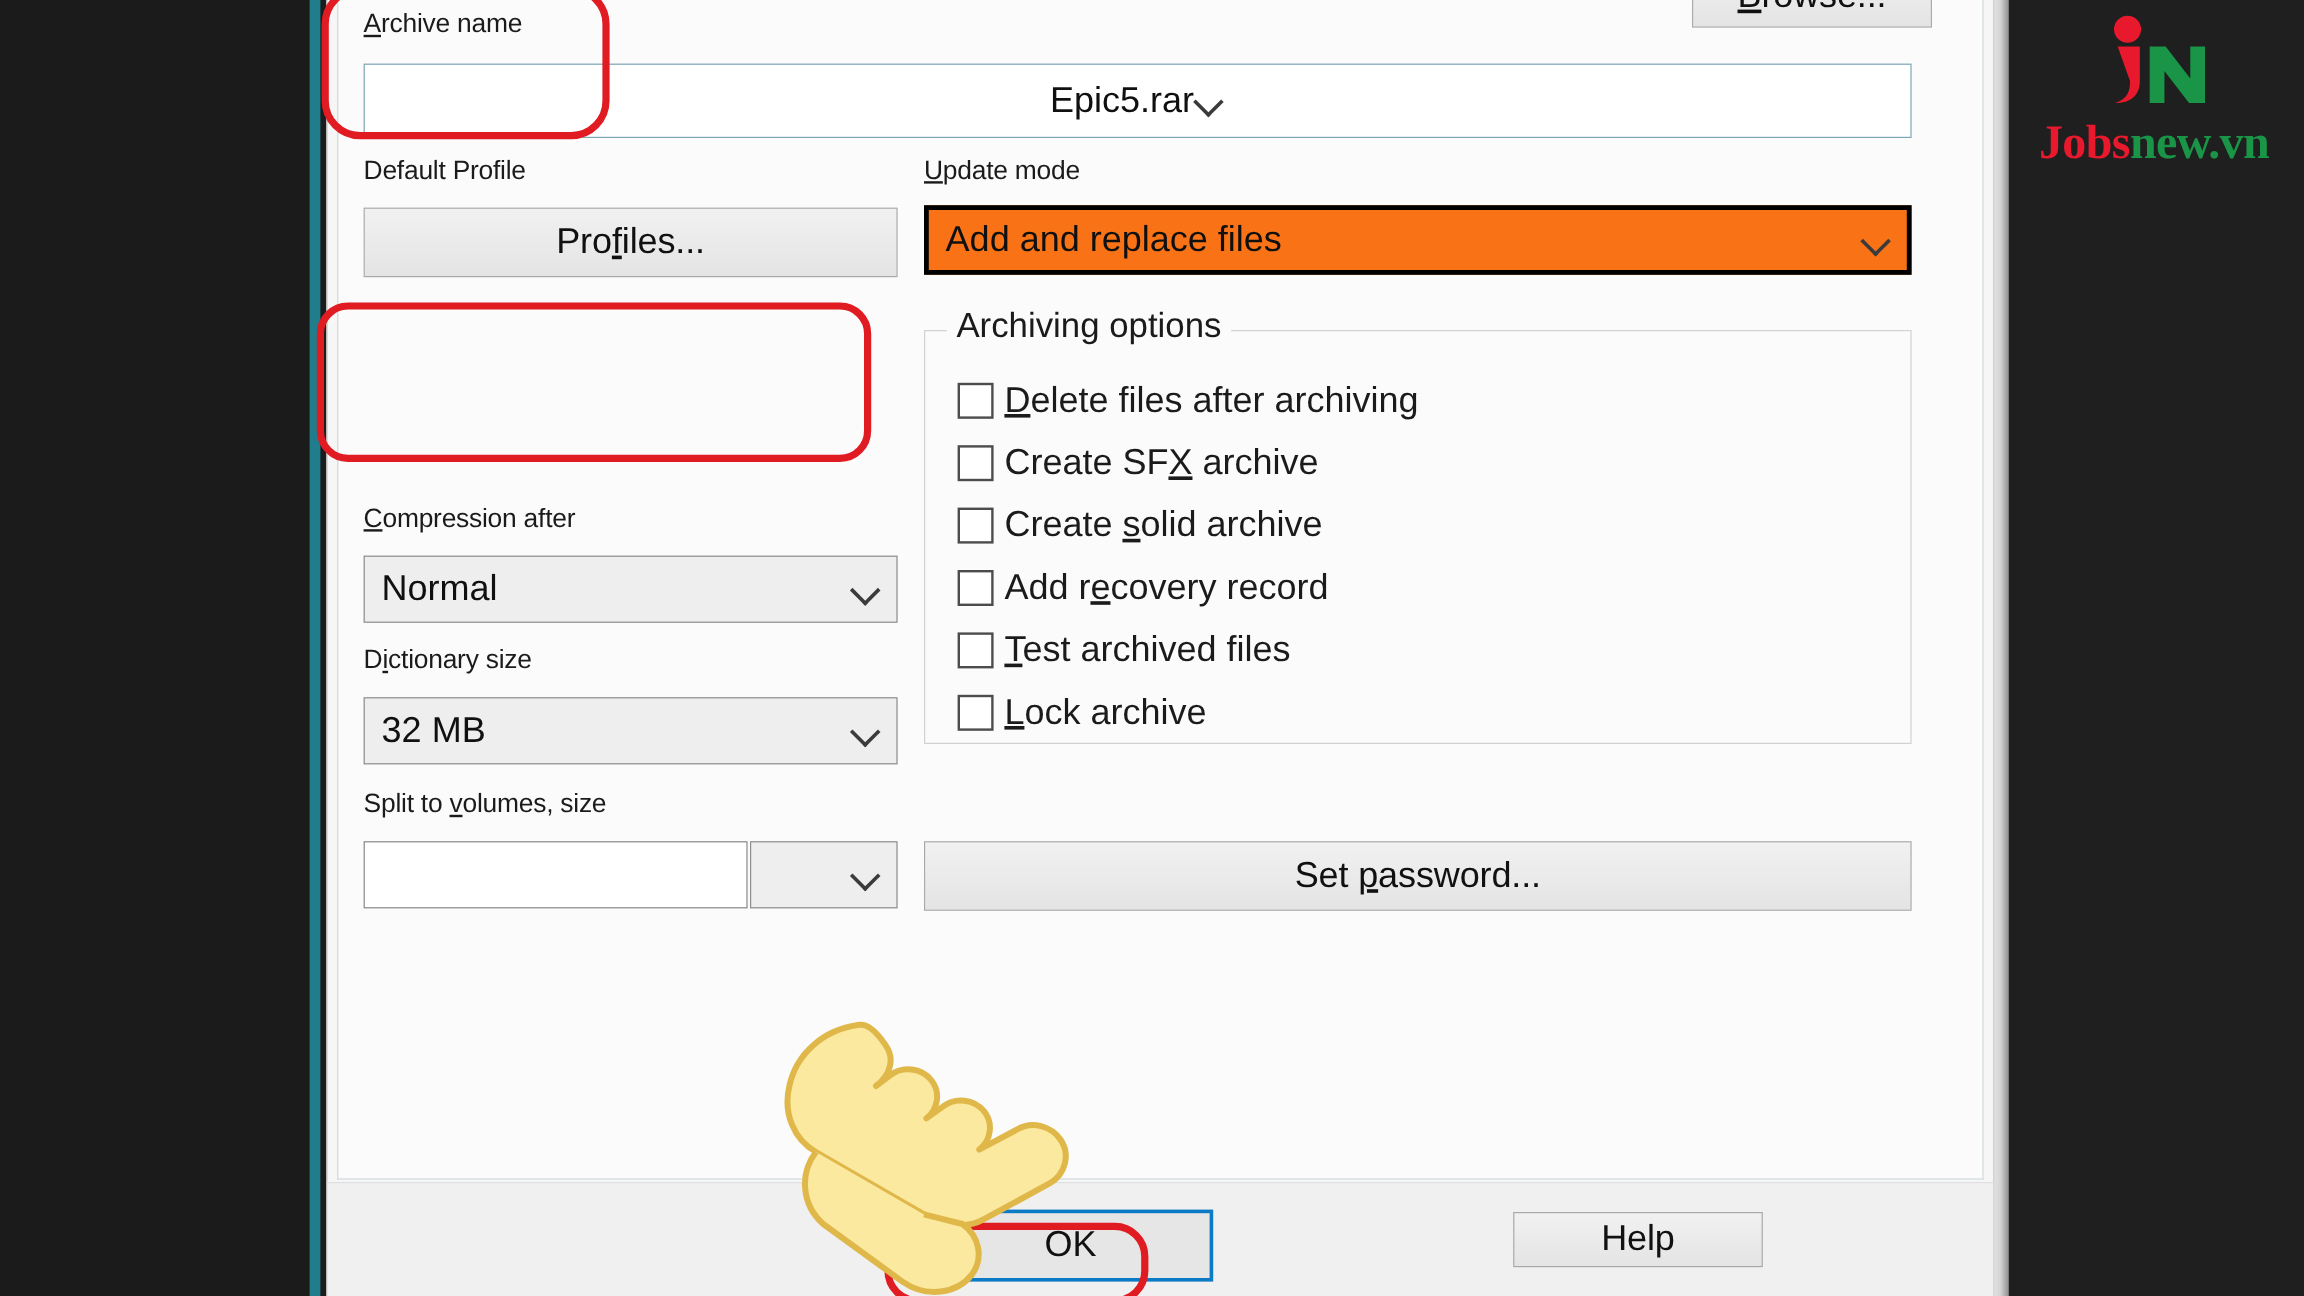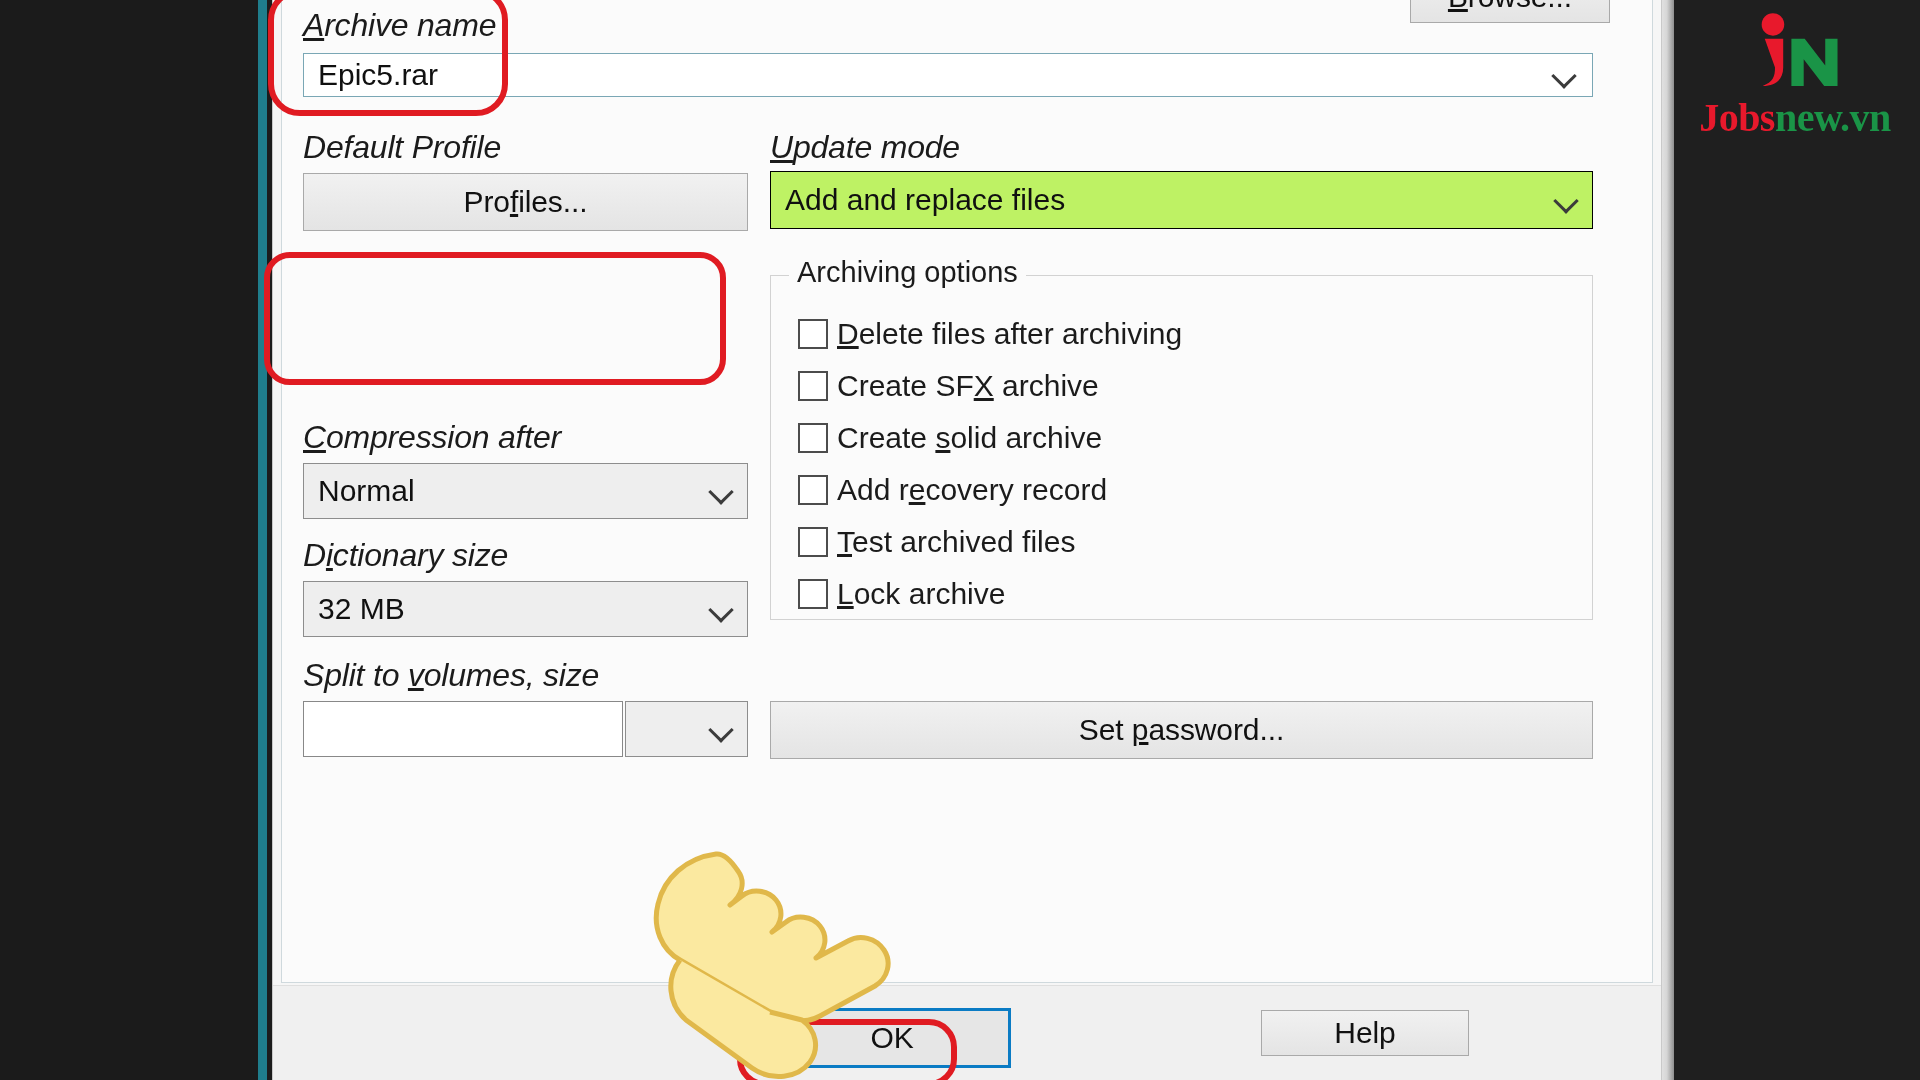--- a/index.html
+++ b/index.html
@@ -54,43 +54,42 @@
   .dlg-footer {
     position: absolute;
     left: 0; right: 0; top: 998px; height: 98px;
     background: #f0f0f0;
     border-top: 1px solid #dfdfdf;
   }
 
   
   .label {
     position: absolute;
-    font-size: 32px;
+    font-size: 22px;
     color: #1b1b1b;
     white-space: nowrap;
     letter-spacing: -0.2px;
-    font-style: italic;
   }
   .label u { text-decoration: underline; text-underline-offset: 2px; }
 
   .textbox {
     position: absolute;
     background: #ffffff;
     border: 1px solid #7aa7b5;
     display: flex; align-items: center;
     padding-left: 14px;
     font-size: 30px;
     color: #101010;
   }
   .textbox.plain { border: 1px solid #888; }
 
   .combo {
     position: absolute;
-    background: #bef264;
-    border: 1px solid #000000;
+    background: #f97316;
+    border: 4px solid #000000;
     display: flex; align-items: center; justify-content: space-between;
     padding: 0 12px 0 14px;
     font-size: 30px;
     color: #101010;
   }
   .combo.grey { background: #eeeeee; border: 1px solid #8d8d8d; }
   .chev {
     width: 26px; height: 26px;
     position: relative;
     flex: 0 0 auto;
@@ -202,21 +201,21 @@
   <div class="dark-right"></div>
   <div class="right-edge-light"></div>
 
   <div id="dialog">
     <div class="dlg-body"></div>
 
     <div class="label" style="left:30px; top:20px;">
       <u>A</u><span>rchive name</span>
     </div>
 
-    <div class="textbox" style="left:30px; top:66px; width:1290px; height:44px; padding-right:14px; justify-content:space-between;">
+    <div class="textbox" style="left:30px; top:66px; width:1290px; height:62px; padding-right:14px; justify-content:center;">
       <span>Epic5.rar</span>
       <span class="chev"></span>
     </div>
 
     <div class="btn" style="left:1137px; top:-16px; width:200px; height:52px;">
       <span><u>B</u>rowse...</span>
     </div>
 
     <div class="label" style="left:30px; top:142px;">
       <span>Default Profile</span>

